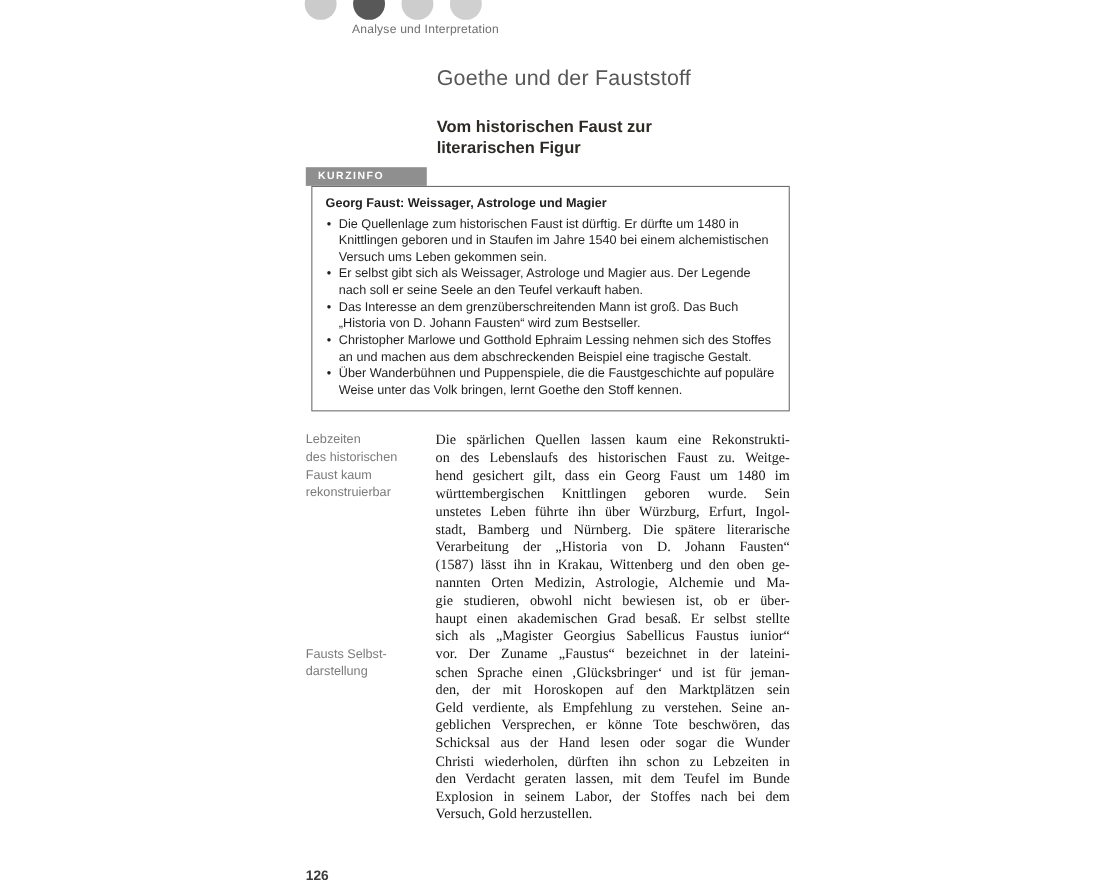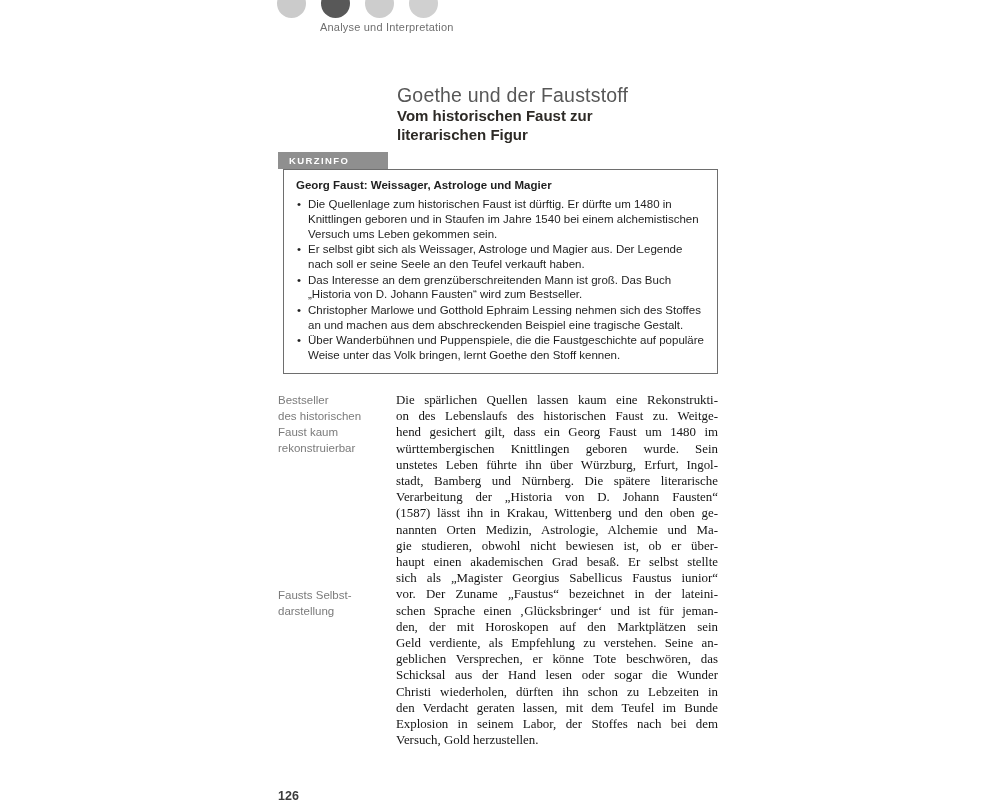--- a/index.html
+++ b/index.html
@@ -33,21 +33,21 @@
     top: 21px;
     font-size: 11px;
     color: #6f6f6f;
     letter-spacing: 0.2px;
   }
 
   
   .page-title {
     position: absolute;
     left: 397px;
-    top: 84px;
+    top: 60px;
     font-size: 19.5px;
     font-weight: 400;
     color: #575757;
     letter-spacing: 0.2px;
   }
   .section-subtitle {
     position: absolute;
     left: 397px;
     top: 106px;
     font-size: 15px;
@@ -174,21 +174,21 @@
     <ul class="kurzinfo-list">
         <li class="kurzinfo-item">Die Quellenlage zum historischen Faust ist dürftig. Er dürfte um 1480 in Knittlingen geboren und in Staufen im Jahre 1540 bei einem alchemistischen Versuch ums Leben gekommen sein.</li>
         <li class="kurzinfo-item">Er selbst gibt sich als Weissager, Astrologe und Magier aus. Der Legende nach soll er seine Seele an den Teufel verkauft haben.</li>
         <li class="kurzinfo-item">Das Interesse an dem grenzüberschreitenden Mann ist groß. Das Buch „Historia von D. Johann Fausten“ wird zum Bestseller.</li>
         <li class="kurzinfo-item">Christopher Marlowe und Gotthold Ephraim Lessing nehmen sich des Stoffes an und machen aus dem abschreckenden Beispiel eine tragische Gestalt.</li>
         <li class="kurzinfo-item">Über Wanderbühnen und Puppenspiele, die die Faustgeschichte auf populäre Weise unter das Volk bringen, lernt Goethe den Stoff kennen.</li>
       </ul>
   </div>
 
   <aside class="margin-note note-1">
-      <div class="mn-line">Bestseller</div>
+      <div class="mn-line">Lebzeiten</div>
       <div class="mn-line">des historischen</div>
       <div class="mn-line">Faust kaum</div>
       <div class="mn-line">rekonstruierbar</div>
     </aside>
 
   <aside class="margin-note note-2">
       <div class="mn-line">Fausts Selbst-</div>
       <div class="mn-line">darstellung</div>
     </aside>
 

